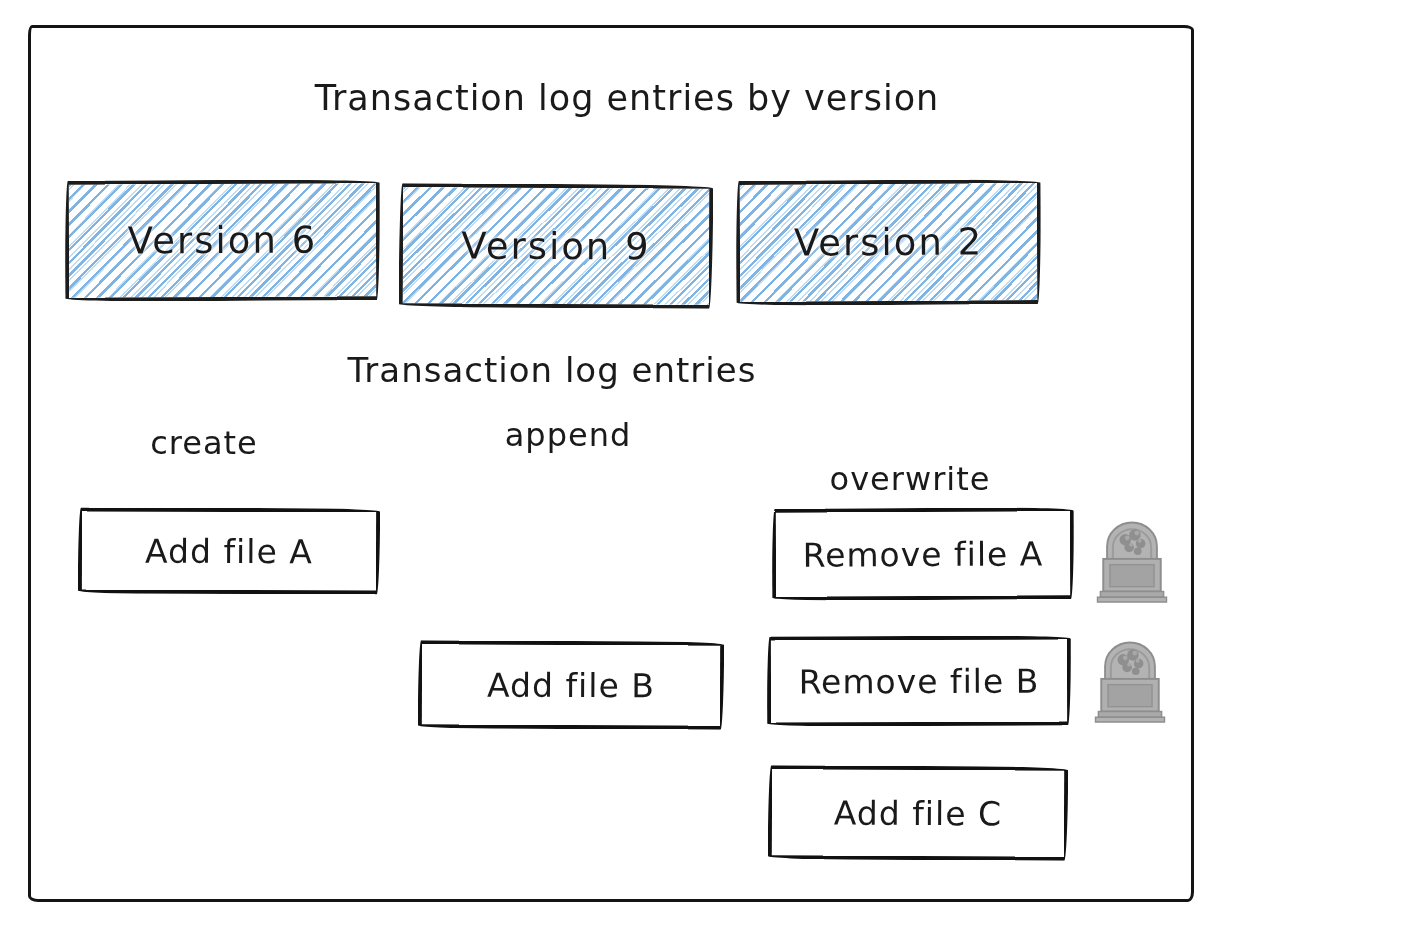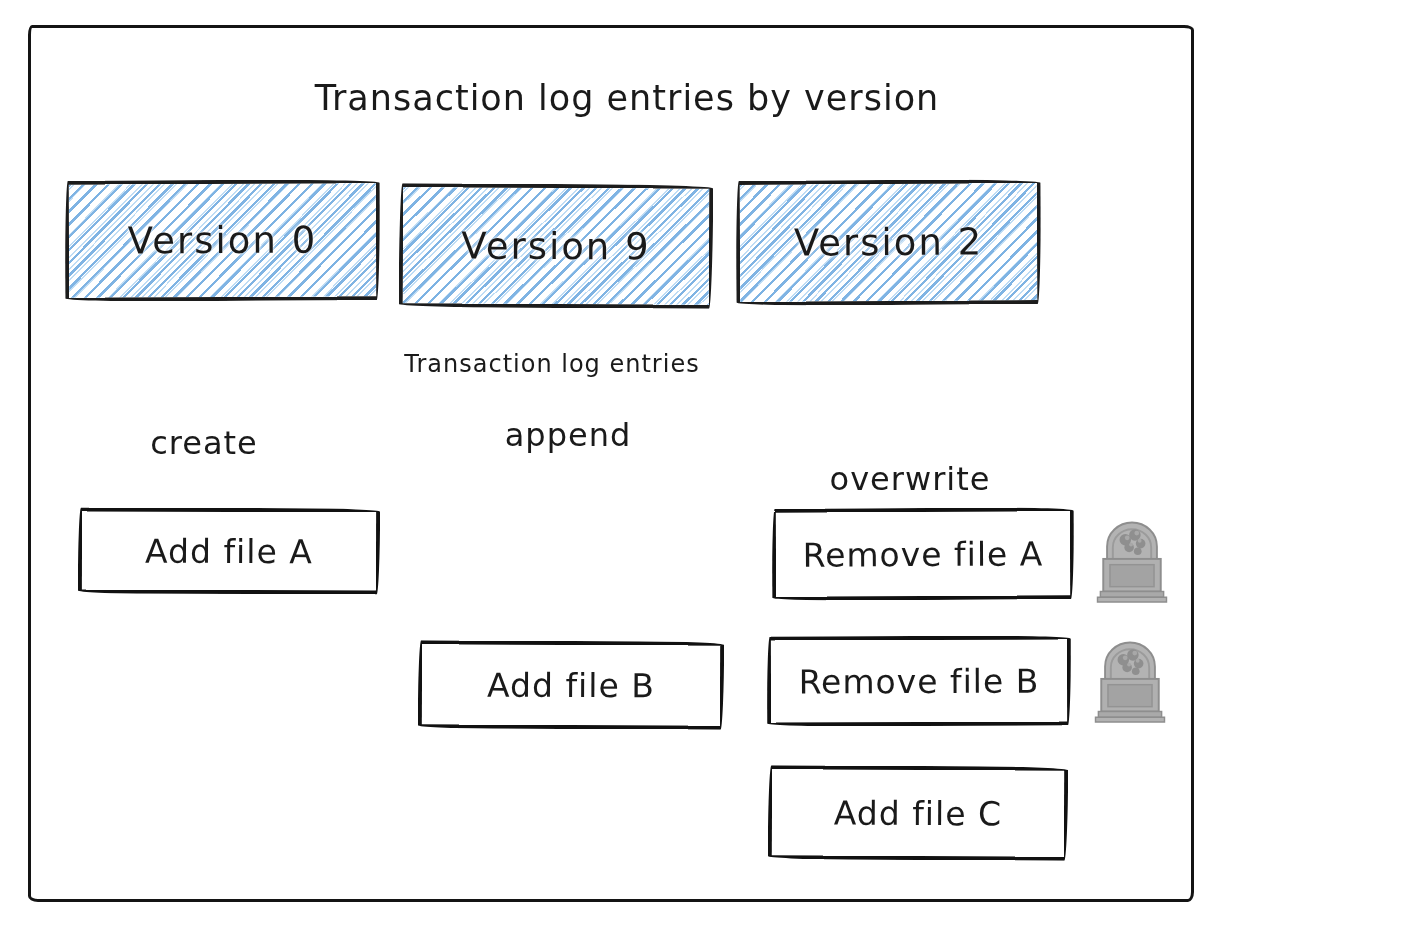--- a/index.html
+++ b/index.html
@@ -31,21 +31,21 @@
   .title-text {
     left: 227px; top: 78px; width: 800px;
     text-align: center;
     font-size: 35px;
     letter-spacing: 1px;
     white-space: nowrap;
   }
   .subtitle-text {
     left: 252px; top: 350px; width: 600px;
     text-align: center;
-    font-size: 24px;
+    font-size: 34px;
     letter-spacing: 1px;
     white-space: nowrap;
   }
   .col-header {
     text-align: center;
     font-size: 32px;
     letter-spacing: 1px;
     white-space: nowrap;
   }
   #col-create    { left: 104px; top: 424px; width: 200px; }
@@ -104,21 +104,21 @@
 </head>
 <body>
 
 <div id="canvas">
 
   <div class="abs frame"></div>
 
   <div class="abs title-text">Transaction log entries by version</div>
 
   <div class="abs version-box" id="version-0">
-    <span class="label">Version 0</span>
+    <span class="label">Version 6</span>
   </div>
   <div class="abs version-box" id="version-1">
     <span class="label">Version 9</span>
   </div>
   <div class="abs version-box" id="version-2">
     <span class="label">Version 2</span>
   </div>
 
   <div class="abs subtitle-text">Transaction log entries</div>
 

